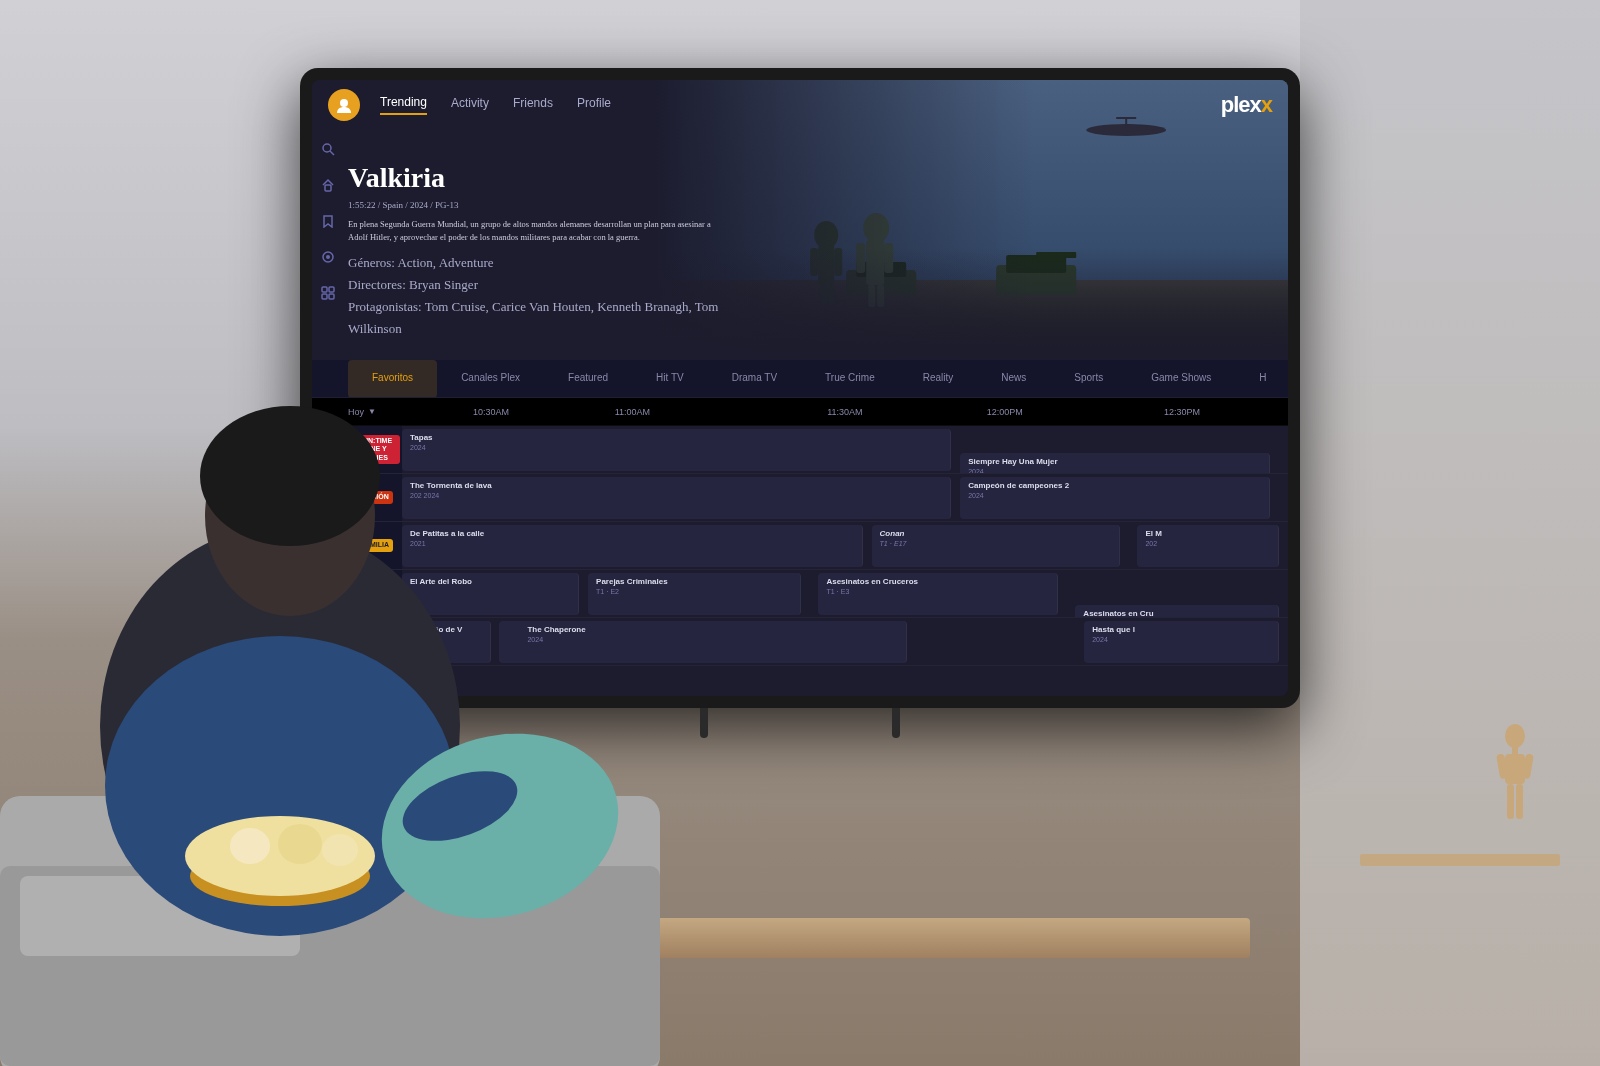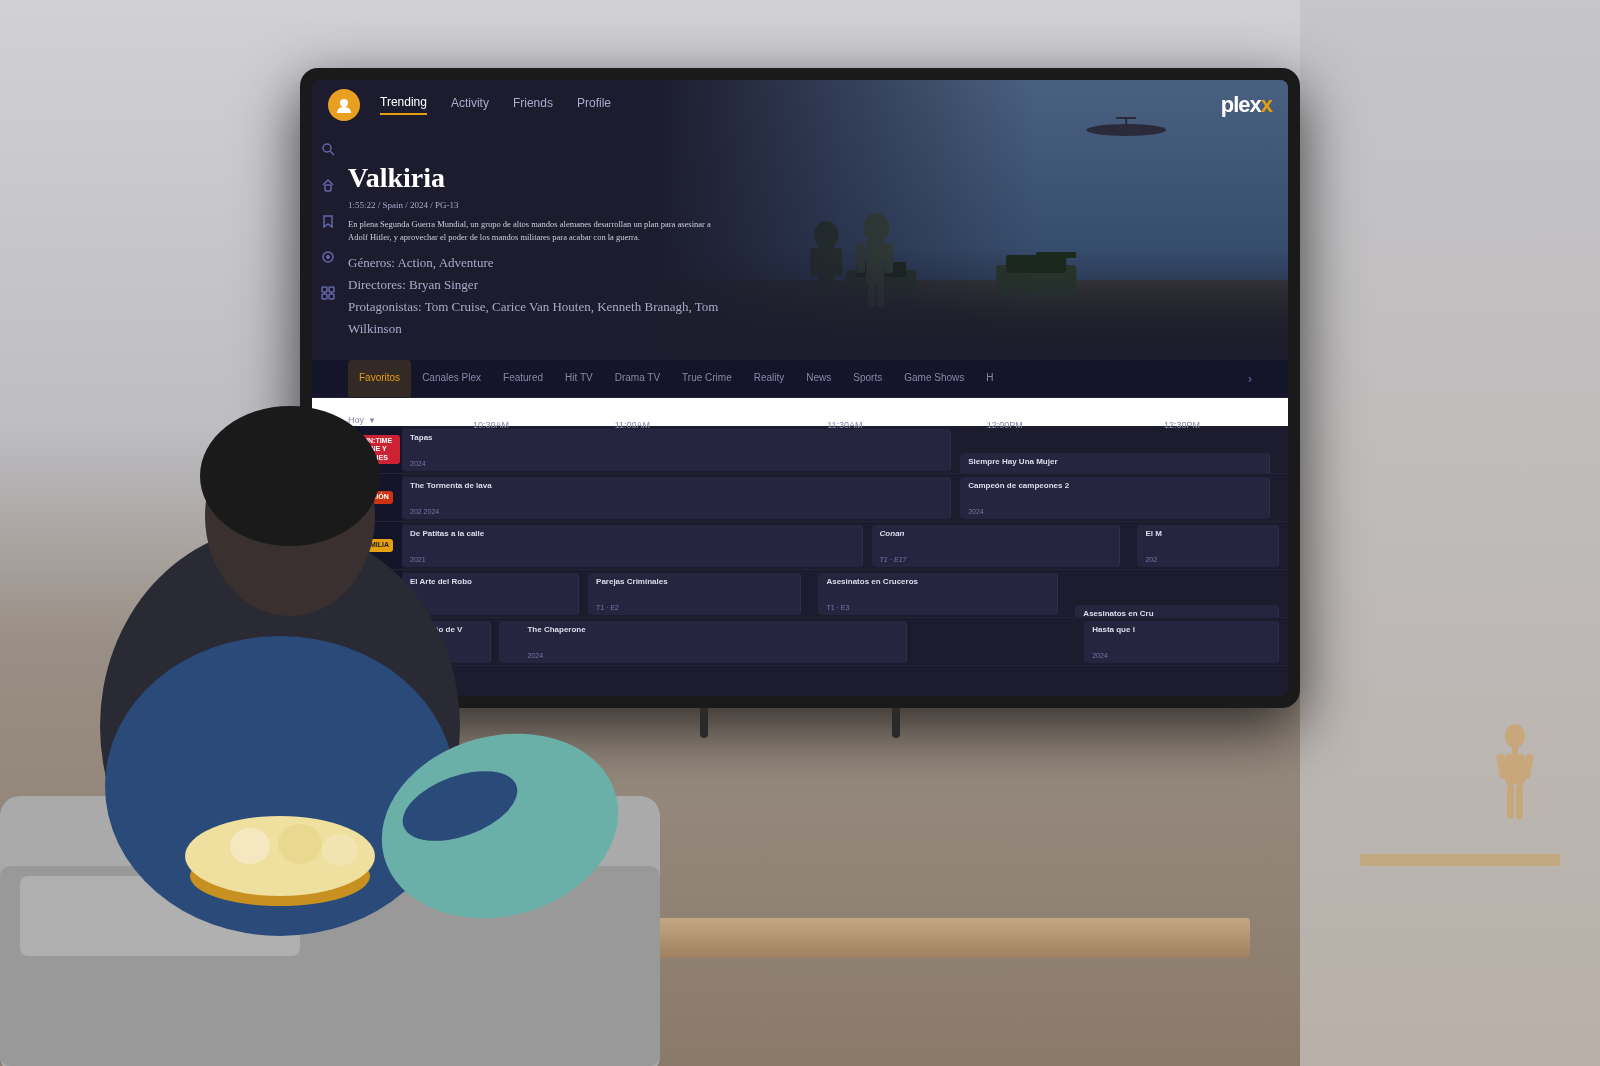--- a/index.html
+++ b/index.html
@@ -229,21 +229,21 @@
       background: #14142a;
       padding: 0 36px;
       height: 38px;
       border-bottom: 1px solid rgba(255,255,255,0.05);
       flex-shrink: 0;
       gap: 0;
       overflow: hidden;
     }
 
     .cat-tab {
-      padding: 0 11px;
+      padding: 0 24px;
       height: 38px;
       display: flex;
       align-items: center;
       font-size: 10px;
       color: #8888aa;
       cursor: pointer;
       white-space: nowrap;
       border-bottom: 2px solid transparent;
     }
 
@@ -256,22 +256,22 @@
     .cat-scroll-btn {
       margin-left: auto;
       color: #6666aa;
       font-size: 12px;
       cursor: pointer;
     }
 
     
     .time-header {
       display: flex;
-      align-items: flex-end;
-      background: #ffffff;
+      align-items: center;
+      background: #000000;
       height: 28px;
       flex-shrink: 0;
       border-bottom: 1px solid rgba(255,255,255,0.05);
     }
 
     .time-channel-col {
       width: 90px;
       flex-shrink: 0;
       padding-left: 36px;
       font-size: 9px;
@@ -345,21 +345,21 @@
 
     .program-block {
       position: absolute;
       top: 3px;
       height: 42px;
       background: #252540;
       border-radius: 4px;
       padding: 4px 8px;
       display: flex;
       flex-direction: column;
-      justify-content: space-between;
+      justify-content: flex-start;
       overflow: hidden;
       border-right: 1px solid rgba(255,255,255,0.05);
       cursor: pointer;
     }
 
     .program-title {
       font-size: 8px;
       font-weight: 600;
       color: #ddddee;
       white-space: nowrap;

